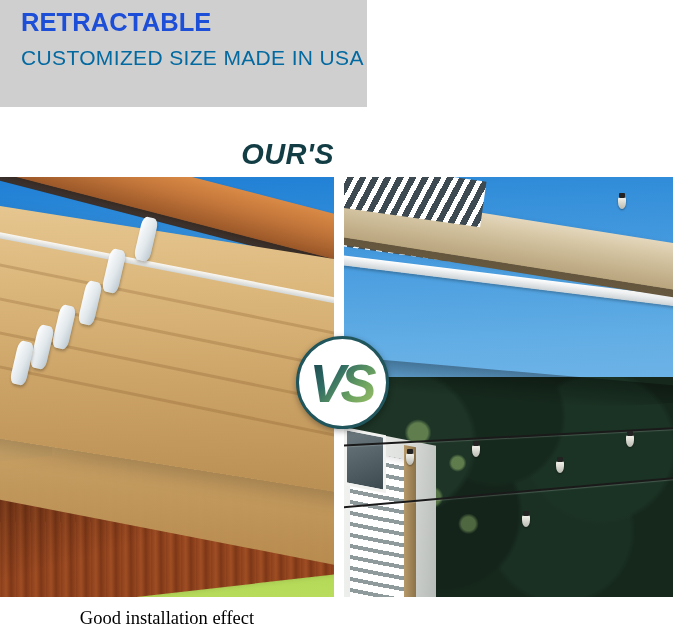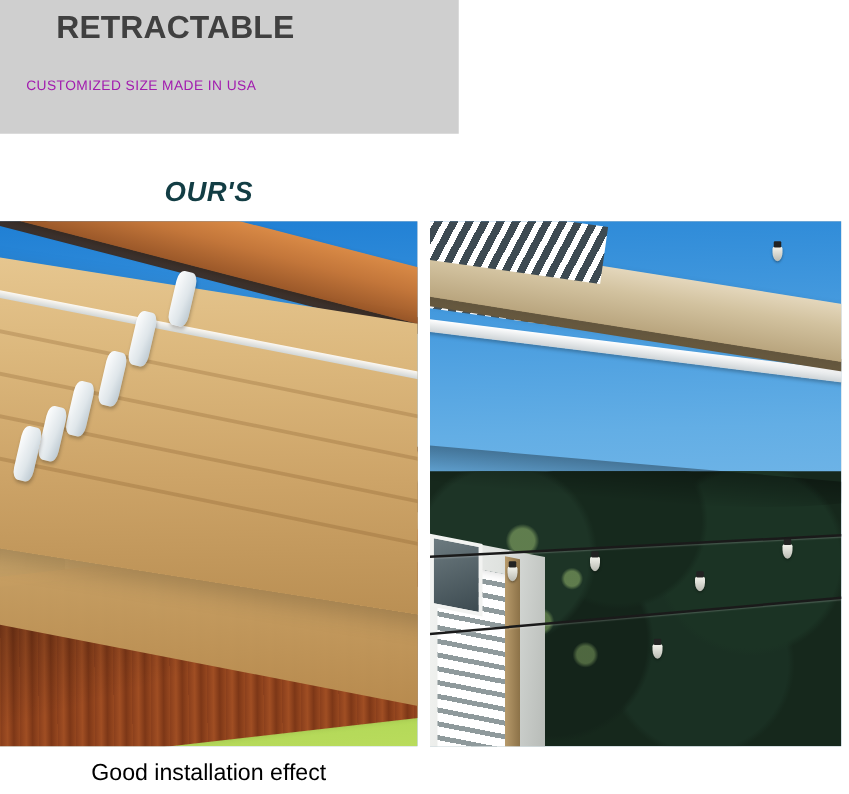--- a/index.html
+++ b/index.html
@@ -28,49 +28,48 @@
     position: absolute;
     left: 0;
     top: 0;
     width: 367px;
     height: 107px;
     background: #cfcfcf;
     box-sizing: border-box;
     padding: 9px 0 0 21px;
   }
   .headline {
-    color: #404040;
+    color: #1d4ed8;
     font-weight: bold;
     font-size: 25.5px;
     line-height: 27px;
     letter-spacing: 0.1px;
     white-space: nowrap;
-    margin-left: 24px;
   }
   .subhead {
-    color: #a21caf;
-    font-size: 11px;
+    color: #0369a1;
+    font-size: 21px;
     line-height: 19px;
     letter-spacing: 0.35px;
-    margin-top: 24px;
+    margin-top: 12px;
     white-space: nowrap;
   }
 
   
   .col-title {
     position: absolute;
     top: 141px;
     height: 26px;
     line-height: 26px;
     color: #123d44;
-    font-size: 22px;
+    font-size: 29px;
     font-weight: bold;
     font-style: italic;
     letter-spacing: 0.4px;
-    text-align: center;
+    text-align: right;
   }
   .col-title.left  { left: 0px;   width: 334px; }
   .col-title.right { left: 344px; width: 330px; }
 
   
   .photo {
     position: absolute;
     top: 177px;
     height: 420px;
     overflow: hidden;
@@ -385,20 +384,21 @@
 
   
   .caption {
     position: absolute;
     top: 604px;
     height: 28px;
     line-height: 28px;
     color: #000000;
     font-size: 18.5px;
     text-align: center;
+    font-family: Liberation Serif, serif;
   }
   .caption.left  { left: 0px;   width: 334px; }
   .caption.right { left: 344px; width: 330px; }
 </style>
 </head>
 <body>
 
 <div id="page">
 
   <div class="header-band">
@@ -477,16 +477,19 @@
       <div class="layer r-wire" style="left:-10px; top:330px; width:360px; transform:rotate(-5deg); transform-origin:left top;"></div>
       <div class="layer r-bulb" style="left:62px;  top:276px;"></div>
       <div class="layer r-bulb" style="left:128px; top:268px;"></div>
       <div class="layer r-bulb" style="left:212px; top:284px;"></div>
       <div class="layer r-bulb" style="left:282px; top:258px;"></div>
       <div class="layer r-bulb" style="left:274px; top:20px;"></div>
       <div class="layer r-bulb" style="left:178px; top:338px;"></div>
     </div>
   </div>
 
+  <div class="vs-badge">
+    <span class="vs-text">VS</span>
+  </div>
 
   <div class="caption left">Good installation effect</div>
 
 </div>
 
 </body></html>

